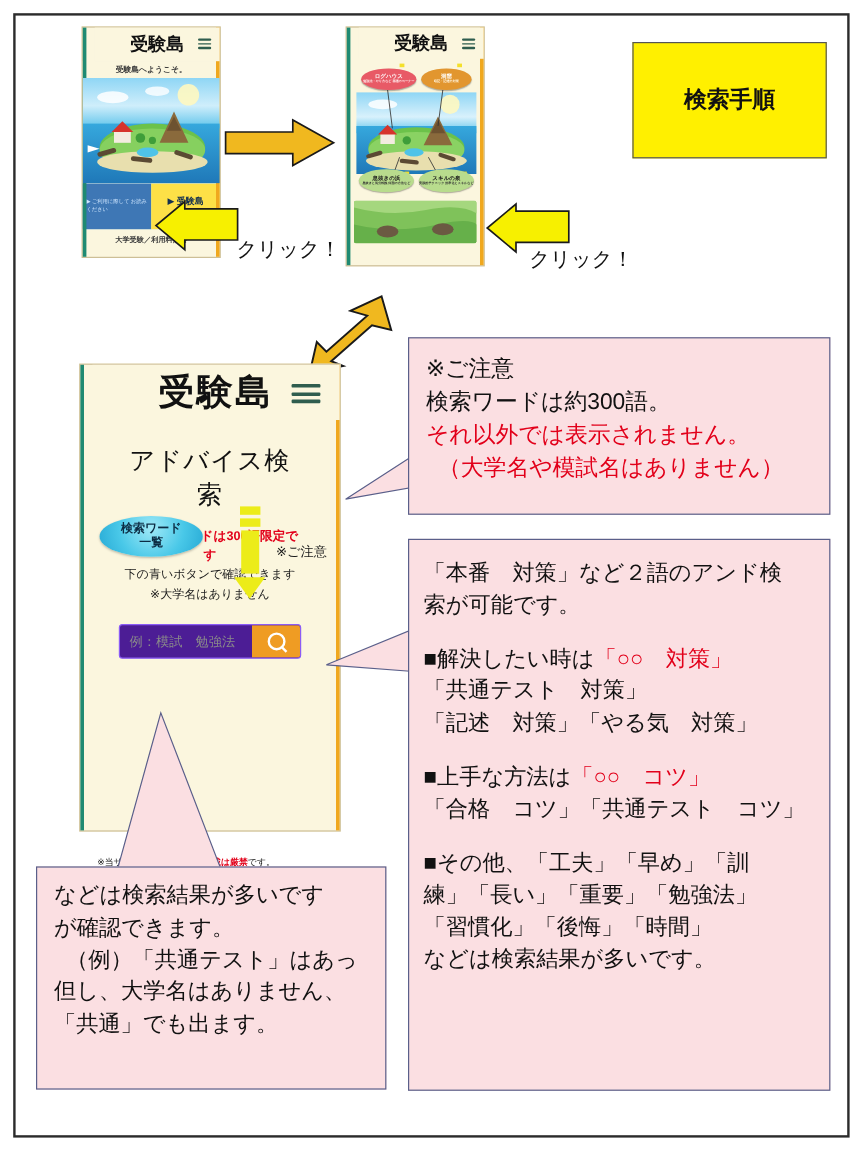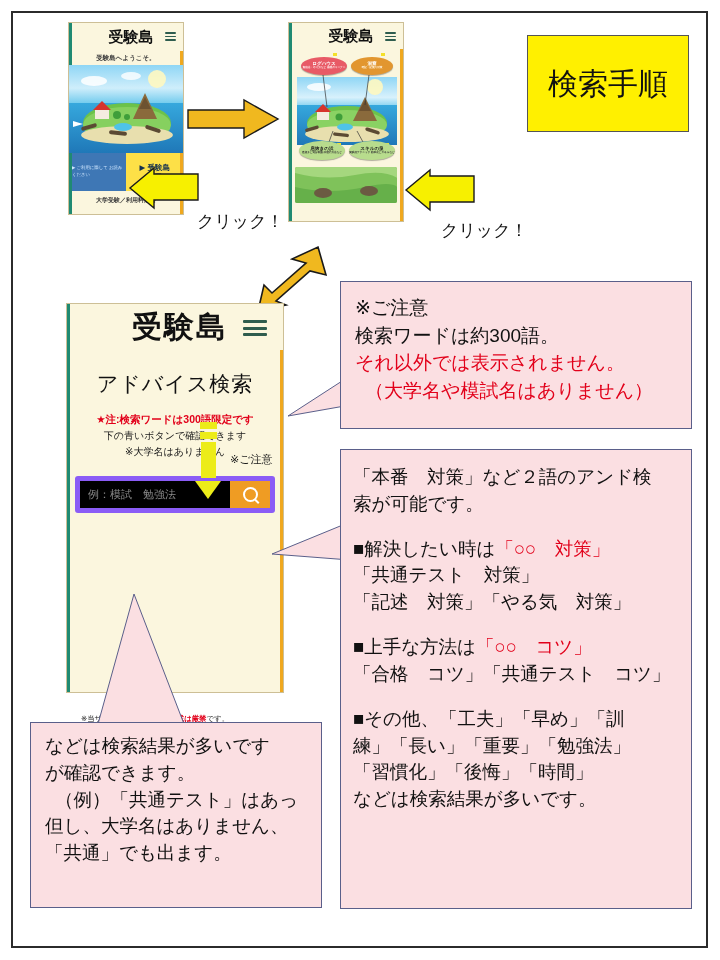--- a/index.html
+++ b/index.html
@@ -65,29 +65,29 @@
   .pin.red .ps{color:#ffe9ea;}
   .pin.orange{background:#e2962f;color:#fff;}
   .pin.orange .ps{color:#fff3dd;}
   .pin.green{background:#b8dc8d;}
   .miniflag{position:absolute;width:4px;height:3px;background:#f4e02a;}
   
   #phone3{left:66px;top:303px;width:218px;height:390px;border:1px solid #cdbf96;}
   #phone3 .ph-head{height:46px;font-size:30px;letter-spacing:2px;}
   #phone3 .burger{right:16px;top:16px;width:24px;height:16px;}
   #phone3 .burger i{height:3px;}
-  #phone3 .body{padding:0 6px;position:relative;}
+  #phone3 .body{padding:0 30px;position:relative;}
   .adv-title{
     text-align:center;font-size:21px;margin:20px 0 14px;color:#111;letter-spacing:1px;
   }
   .warn-red{color:#e2001a;font-size:10.5px;text-align:center;font-weight:700;line-height:1.5;}
   .warn-b{color:#1a1a1a;font-size:10px;text-align:center;line-height:1.6;}
   .searchbar{
-    display:flex;margin:16px 2px 0;border:5px solid #8b5cf6;border-radius:3px;overflow:hidden;
-    background:#000000;height:27px;
+    display:flex;margin:16px 2px 0;border:1px solid #8b5cf6;border-radius:3px;overflow:hidden;
+    background:#4c1d95;height:27px;
   }
   .searchbar .txt{
     flex:1;display:flex;align-items:center;padding-left:8px;color:#8a8a8a;font-size:11px;
   }
   .searchbar .go{
     width:40px;background:#ef9c23;display:flex;align-items:center;justify-content:center;
   }
   .mag{width:11px;height:11px;border:2px solid #fff;border-radius:50%;position:relative;}
   .mag:after{content:"";position:absolute;width:2px;height:5px;background:#fff;right:-2px;bottom:-4px;transform:rotate(-45deg);}
   .kw-oval{
@@ -103,34 +103,34 @@
   .yarrow .s2{width:17px;height:7px;}
   .yarrow .shaft{width:15px;height:36px;}
   .yarrow .head{width:0;height:0;border-left:13px solid transparent;border-right:13px solid transparent;border-top:18px solid #ecec19;margin:0 auto;}
   .note-small{position:absolute;left:163px;top:82px;font-size:11px;color:#1a1a1a;white-space:nowrap;}
   .foot-notes{position:absolute;left:14px;right:10px;top:343px;font-size:7.4px;line-height:1.5;color:#111;}
   .foot-notes .r{color:#e2001a;font-weight:700;}
   
   .title-box{
     position:absolute;left:527px;top:35px;width:160px;height:95px;background:#fff000;
     border:1px solid #555;display:flex;flex-direction:column;align-items:center;
-    justify-content:center;line-height:1.18;font-size:30px;font-weight:400;color:#111;
+    justify-content:center;line-height:1.18;font-size:19px;font-weight:700;color:#111;
     font-family:"DejaVu Sans","Liberation Sans",sans-serif;
   }
   
   .arr{position:absolute;}
   
   .callout{
     position:absolute;background:#fbdfe2;border:1px solid #5a5f8a;box-sizing:border-box;
     color:#111;line-height:1.45;
   }
   .cl-line{white-space:nowrap;}
   .red{color:#e2001a;}
   
-  .clicklbl{position:absolute;font-size:17px;color:#111;white-space:nowrap;margin-top:14px;}
+  .clicklbl{position:absolute;font-size:17px;color:#111;white-space:nowrap;}
 </style>
 </head>
 <body>
 
 <div class="page-frame"></div>
 
 <div class="phone" id="phone1">
   <div class="stripe-l"></div>
   <div class="stripe-r"></div>
   <div class="ph-head">
@@ -310,20 +310,24 @@
     <div class="warn-b">下の青いボタンで確認できます</div>
     <div class="warn-b">※大学名はありません</div>
 
     <div class="searchbar">
       <div class="txt">例：模試　勉強法</div>
       <div class="go">
         <span class="mag"></span>
       </div>
     </div>
 
+    <div class="kw-oval">
+      <span>検索ワード</span>
+      <span>一覧</span>
+    </div>
 
     <div class="yarrow">
       <div class="seg s1"></div>
       <div class="seg s2"></div>
       <div class="seg shaft"></div>
       <div class="head"></div>
     </div>
     <div class="note-small">※ご注意</div>
 
     <div class="foot-notes">

